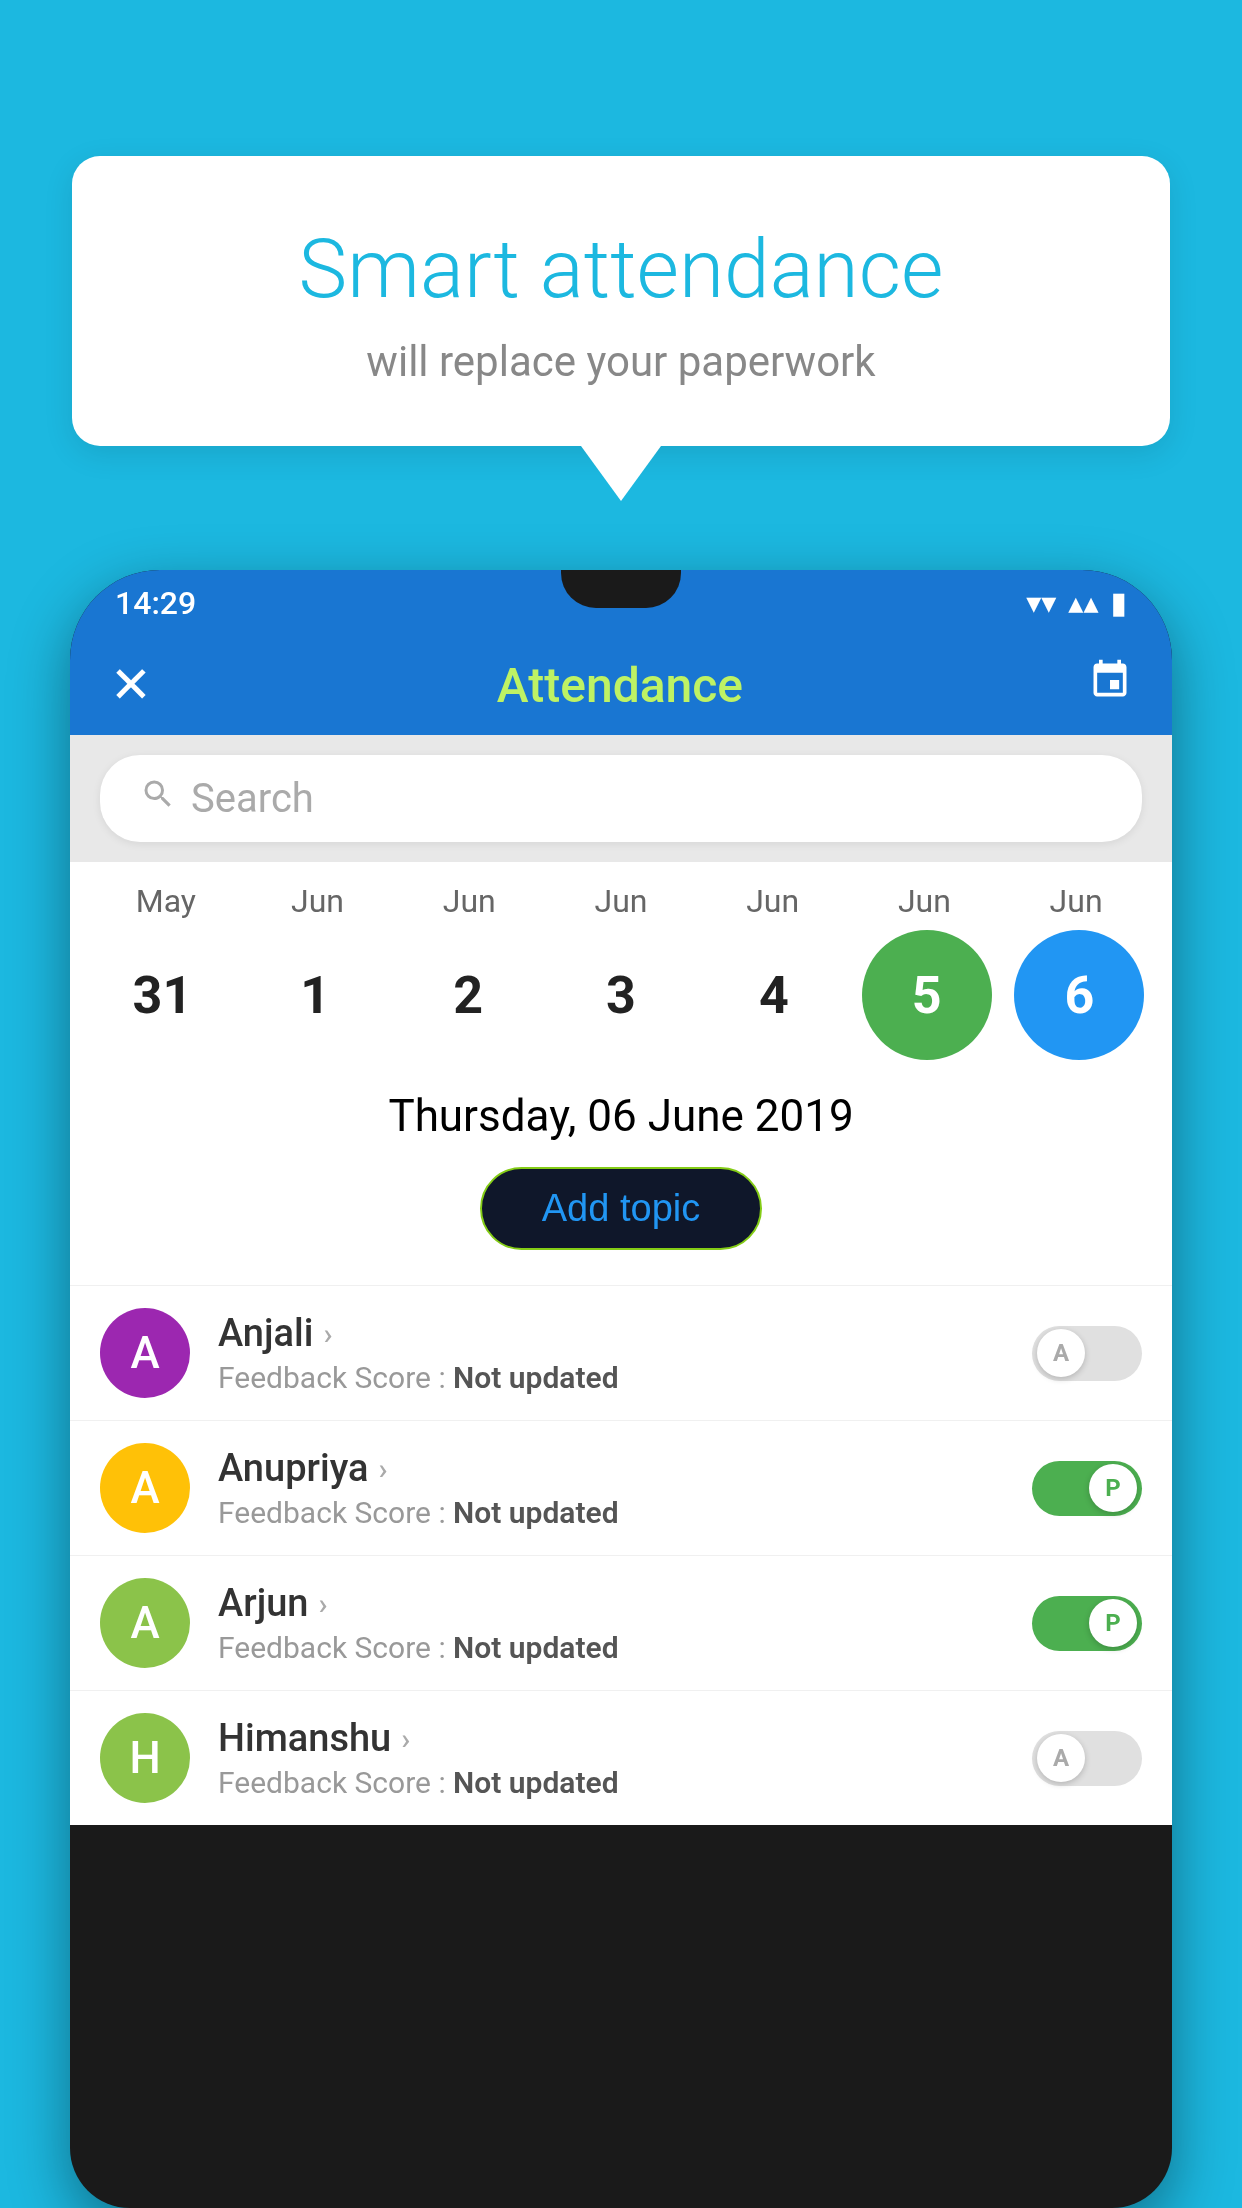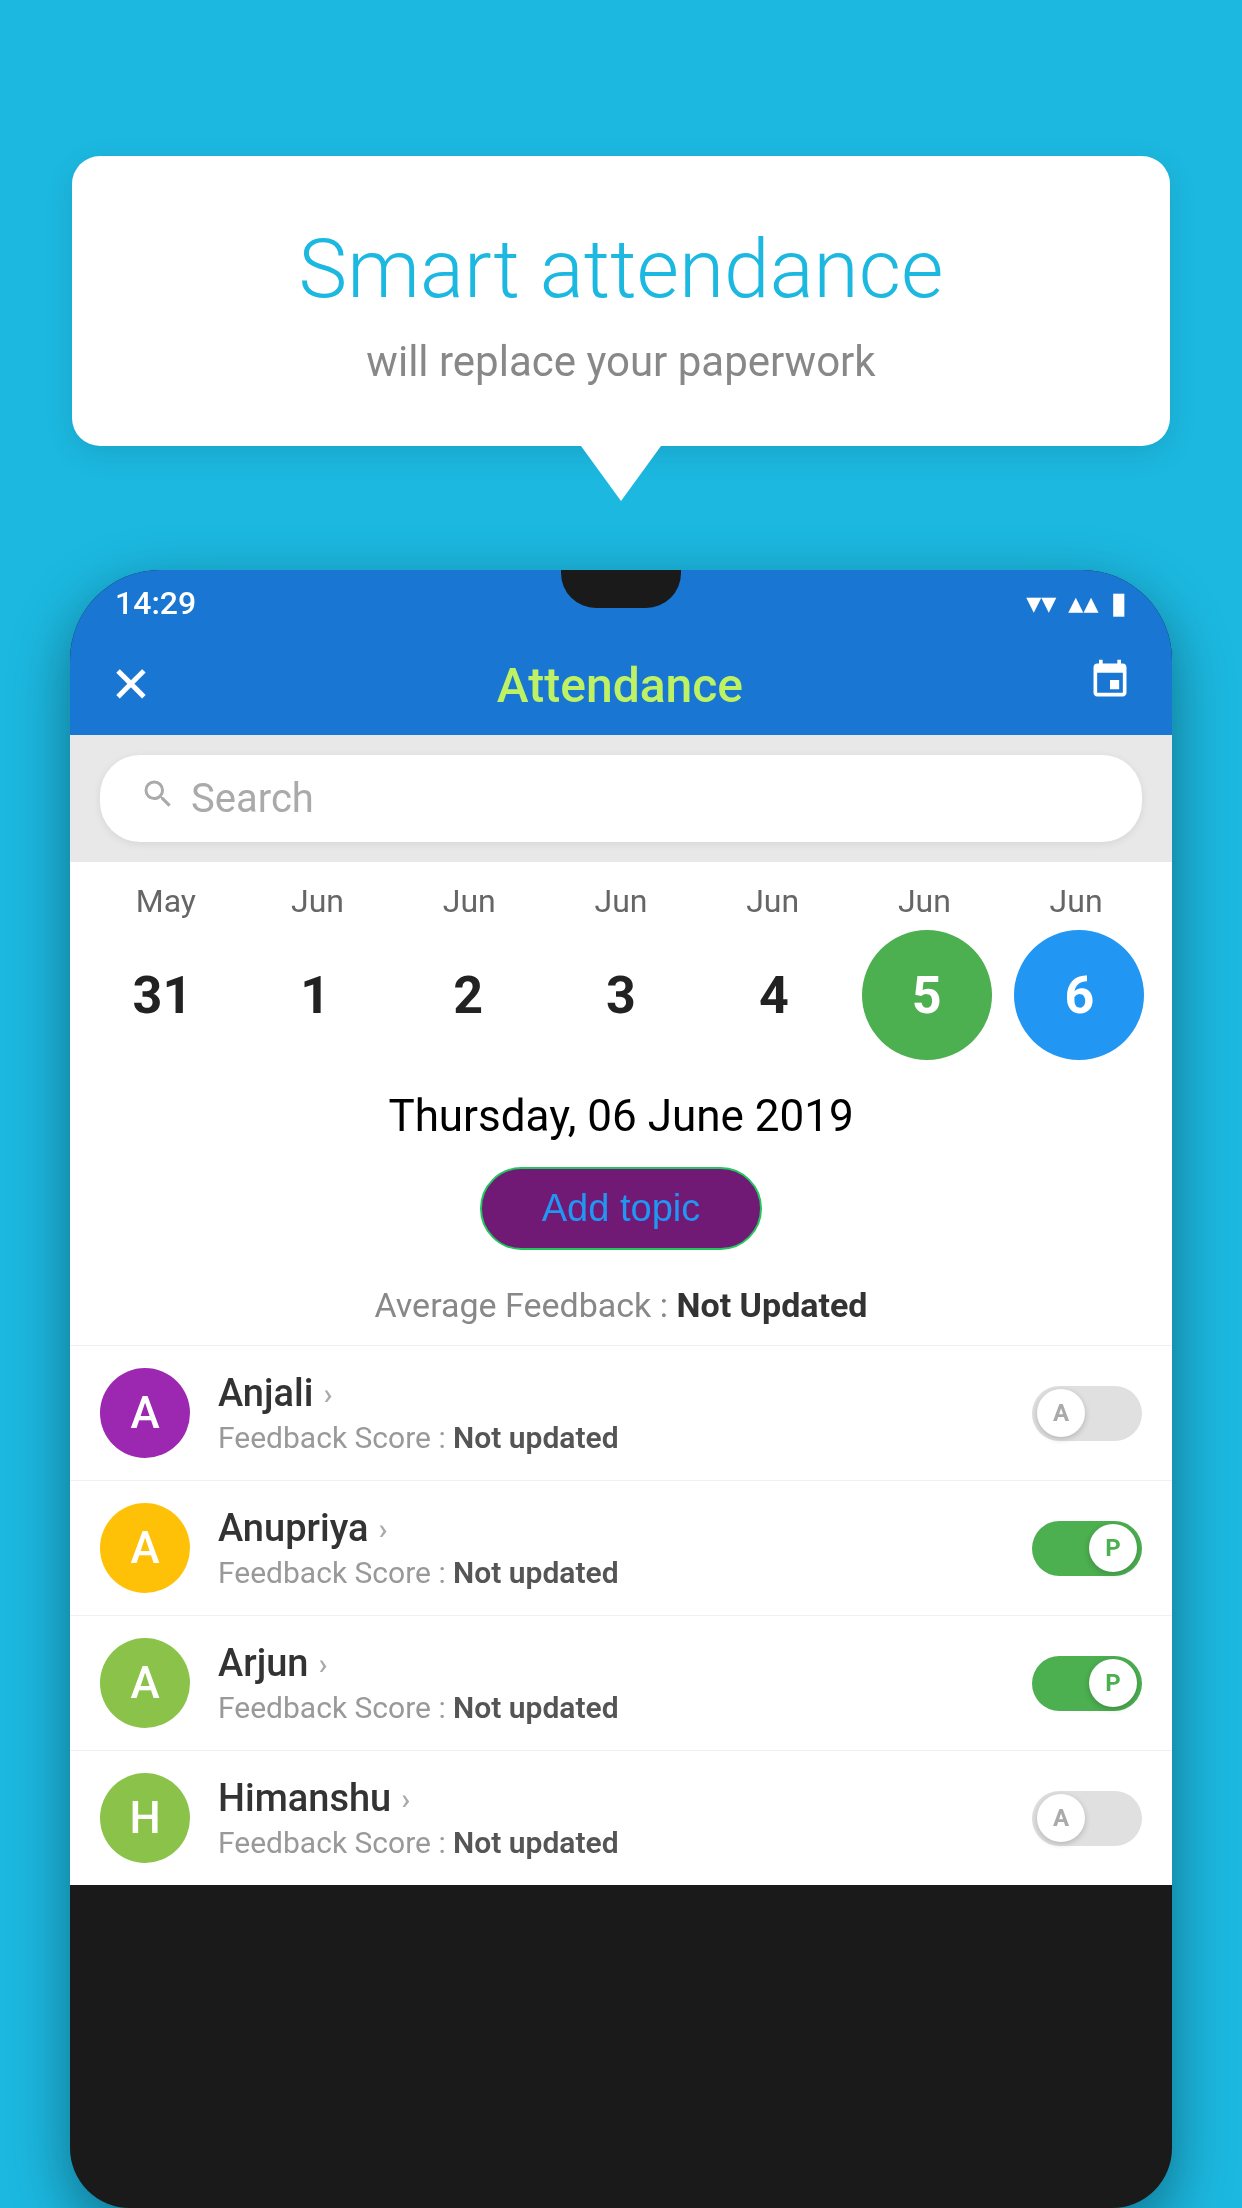--- a/index.html
+++ b/index.html
@@ -224,22 +224,22 @@
       font-size: 44px;
       color: #000000;
       padding: 20px 0 15px;
       background: white;
     }
 
     
     .add-topic-btn {
       display: block;
       margin: 10px auto 20px;
-      border: 2px solid #22c55e;
-      background: #701a75;
+      border: 2px solid #84cc16;
+      background: #0f172a;
       border-radius: 50px;
       padding: 18px 60px;
       font-size: 38px;
       color: #2196f3;
       text-align: center;
       width: auto;
       display: flex;
       align-items: center;
       justify-content: center;
     }
@@ -441,24 +441,20 @@
           <div class="calendar-day selected">6</div>
         </div>
       </div>
 
       <div class="date-label">Thursday, 06 June 2019</div>
 
       <div class="add-topic-wrapper">
         <button class="add-topic-btn">Add topic</button>
       </div>
 
-      <div class="avg-feedback">
-        <span>Average Feedback :</span>
-        <span class="avg-feedback-bold">Not Updated</span>
-      </div>
 
       <div class="student-list">
 
         <div class="student-item">
           <div class="student-avatar" style="background-color:#9c27b0;">A</div>
           <div class="student-info">
             <div class="student-name">
               Anjali
               <span class="student-name-chevron">›</span>
             </div>

